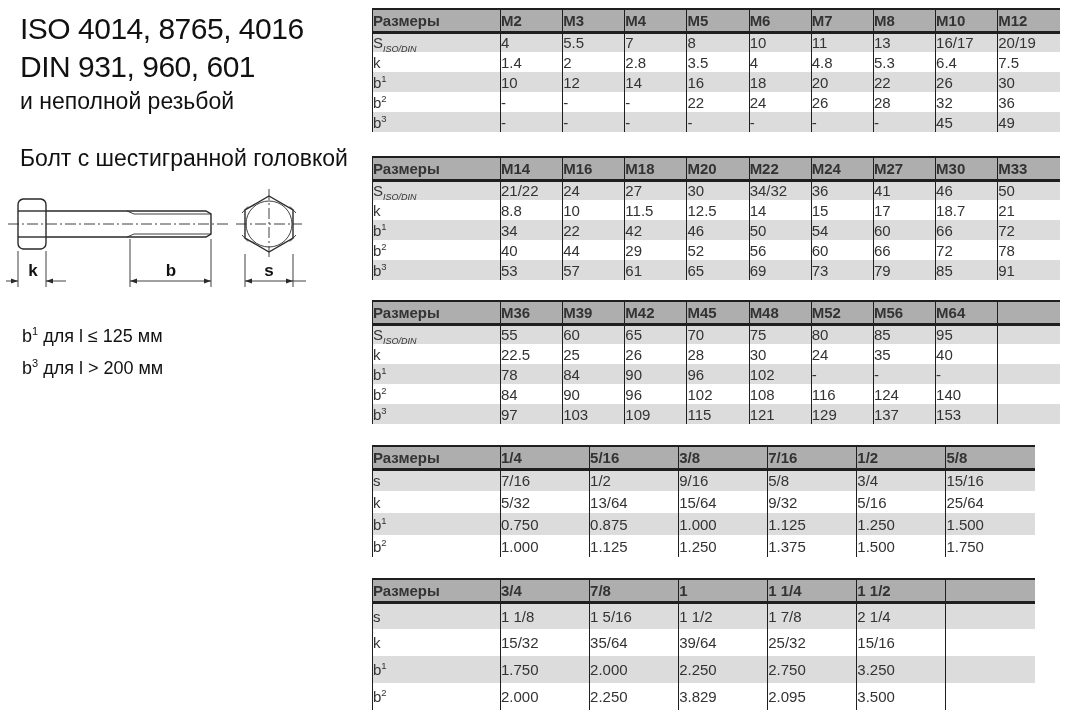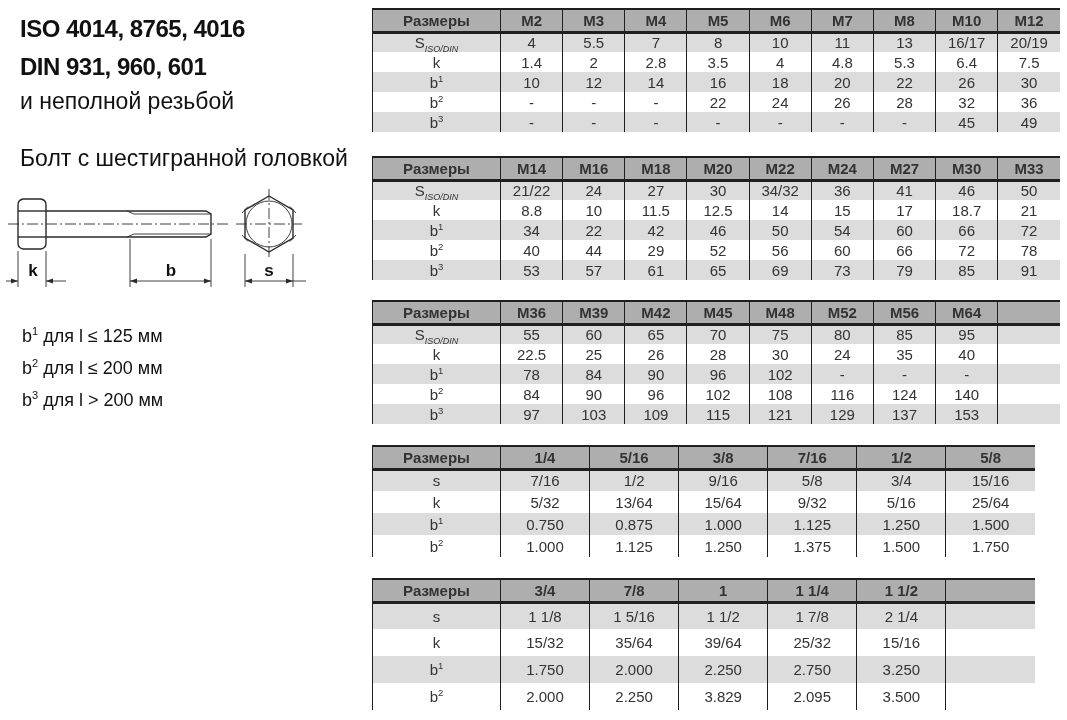--- a/index.html
+++ b/index.html
@@ -13,36 +13,36 @@
   }
   *{margin:0;padding:0;box-sizing:border-box;}
   html,body{background:#f3f3f3;}
   .page{
     position:relative;width:1067px;height:720px;overflow:hidden;
     background:var(--page-bg);
     font-family:"Liberation Sans",sans-serif;color:var(--text-primary);
   }
   
   .title-block{position:absolute;left:20px;top:10px;}
-  .std{font-size:24px;font-weight:700;line-height:38px;letter-spacing:-0.5px;}
+  .std{font-size:30px;font-weight:400;line-height:38px;letter-spacing:-0.5px;}
   .desc{font-size:23px;line-height:31px;}
   .desc-first{margin-top:26px;}
   .drawing{position:absolute;left:6px;top:184px;width:348px;height:150px;}
   .footnotes{position:absolute;left:22px;top:318px;font-size:18px;line-height:27px;}
   .footnotes sup{font-size:11px;}
   
   .table-host{position:absolute;}
   .t0{left:372px;top:8px;width:688px;}
   .t1{left:372px;top:156px;width:688px;}
   .t2{left:372px;top:300px;width:688px;}
   .t3{left:372px;top:445px;width:663px;}
   .t4{left:372px;top:578px;width:663px;}
   table.dtable{
     border-collapse:collapse;width:100%;table-layout:fixed;
-    text-align:center;color:var(--table-text);font-size:15px;
+    text-align:left;color:var(--table-text);font-size:15px;
   }
   .dtable col.col-label{width:128px;}
   .dtable th{
     background:var(--table-header-bg);font-weight:700;
     border-top:2px solid var(--table-border);
     border-bottom:3px solid var(--table-border);
     height:23px;
   }
   .dtable th,.dtable td{border-left:1px solid var(--table-border);overflow:hidden;}
   .dtable tbody tr:nth-child(odd){background:var(--table-row-shaded);}
@@ -122,21 +122,20 @@
       <line class="thin" x1="239" y1="97" x2="287" y2="97"></line>
       <line class="thin" x1="287" y1="97" x2="300" y2="97"></line>
       <polygon class="arrow" points="239,97 246,94.5 246,99.5"></polygon>
       <polygon class="arrow" points="287,97 280,94.5 280,99.5"></polygon>
       <text x="263" y="92">s</text>
     </g>
   </svg>
 
   <div class="footnotes">
       <div class="footnote">b<sup>1</sup> для l ≤ 125 мм</div>
-      <div class="footnote">b<sup>2</sup> для l ≤ 200 мм</div>
       <div class="footnote">b<sup>3</sup> для l &gt; 200 мм</div>
     </div>
 
   <div class="table-host t0">
       <table class="dtable rows20">
         <colgroup>
           <col class="col-label">
           <col>
           <col>
           <col>

